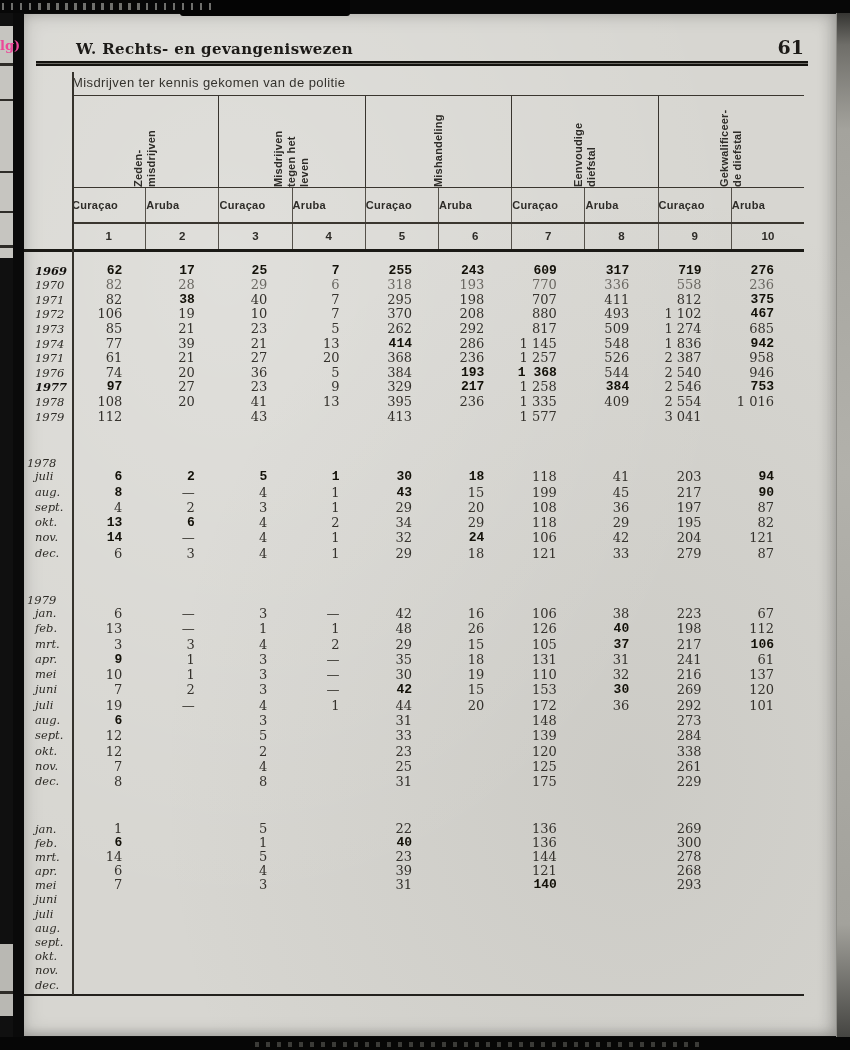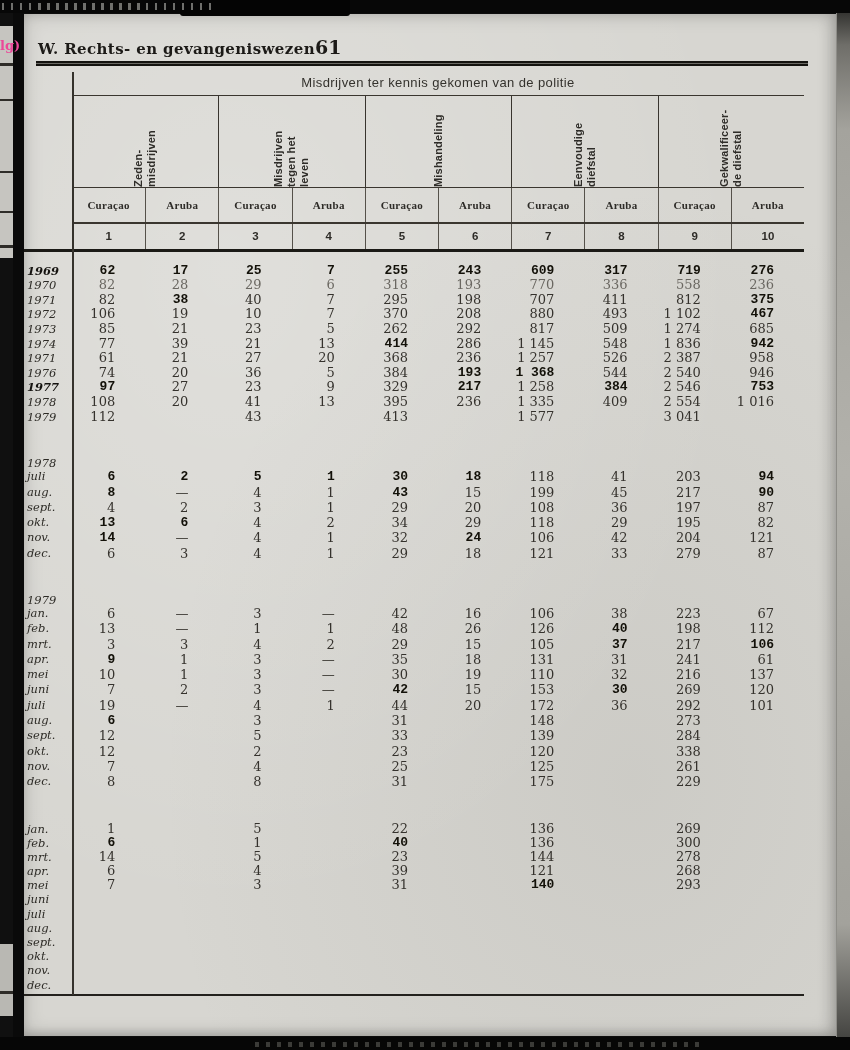--- a/index.html
+++ b/index.html
@@ -32,57 +32,57 @@
 
   
   .paper{position:absolute;left:24px;top:14px;width:812px;height:1022px;z-index:3;
     background:
       radial-gradient(ellipse at 25% 25%, rgba(255,255,255,.22), transparent 60%),
       radial-gradient(ellipse at 75% 75%, rgba(110,108,100,.10), transparent 55%),
       #d7d6d1;
     box-shadow:inset 0 0 20px rgba(0,0,0,.16), inset -7px 0 12px rgba(0,0,0,.10), inset 0 -4px 8px rgba(0,0,0,.10);
     color:#2b2925;}
 
-  .page-header{height:44px;display:flex;align-items:flex-end;
-    padding:0 32px 3px 14px;}
+  .page-header{height:44px;display:flex;align-items:flex-end;justify-content:space-between;
+    padding:0 32px 3px 14px;margin-left:38px;}
   .section-title{font:bold 15px "DejaVu Serif",serif;letter-spacing:.4px;color:#1c1a17;}
   .page-number{font:bold 19px "DejaVu Serif",serif;color:#1c1a17;}
   .double-rule{height:4.5px;margin:0 28px 0 12px;
     background:linear-gradient(#14130f 0 38%, #6b6a64 38% 55%, #14130f 55% 100%);}
 
   
   .table-area{position:relative;margin-left:0;width:780px;margin-top:2px;}
   .vrule{position:absolute;left:48px;top:4px;bottom:1px;width:1.5px;background:#35322c;}
 
-  .trow{margin-left:48px;height:27px;line-height:30px;text-align:center;
+  .trow{margin-left:48px;height:27px;line-height:30px;text-align:left;
     font-family:"Liberation Sans",sans-serif;font-size:13px;letter-spacing:.4px;color:#34322d;}
   .hline{height:1.4px;background:#3a362f;margin-left:48px;}
 
   .group-row{display:grid;grid-template-columns:repeat(10,1fr);margin-left:48px;height:91px;}
   .gcell{grid-column:span 2;position:relative;display:flex;justify-content:center;overflow:hidden;}
   .gsep{border-left:1.4px solid #38342e;}
   .vlabel{height:100%;writing-mode:vertical-rl;transform:rotate(180deg);white-space:pre-line;
     font-family:"Liberation Sans",sans-serif;font-size:11px;line-height:1.2;letter-spacing:.2px;
     color:#2e2c28;padding-top:6px;font-weight:bold;}
 
   .subheader-row{display:grid;grid-template-columns:repeat(10,1fr);margin-left:48px;height:34px;}
-  .scell{line-height:34px;text-align:center;font-family:Liberation Serif, serif;font-size:11px;
+  .scell{line-height:34px;text-align:left;font-family:Liberation Sans, sans-serif;font-size:11px;
     letter-spacing:.3px;color:#2e2c28;font-weight:bold;}
   .csep{border-left:1.1px solid #55514a;}
   .number-row{display:grid;grid-template-columns:repeat(10,1fr);margin-left:48px;height:25px;}
   .ncell{line-height:25px;text-align:center;font-family:"Liberation Sans",sans-serif;font-size:11.5px;
     color:#2e2c28;font-weight:bold;}
   .thick-rule{height:3px;background:#1b1a16;}
   .bottom-rule{height:2.6px;background:#23211d;margin-top:2px;}
 
   .block{margin-top:30px;}
   .block.block1{margin-top:12px;}
   .block.block4{margin-top:32px;}
   .bheading{height:15px;line-height:15px;}
-  .drow{display:grid;grid-template-columns:48px repeat(10,1fr);}
+  .drow{display:grid;grid-template-columns:48px repeat(10,1fr);padding-left:8px;}
   .block1 .drow{height:14.6px;line-height:14.6px;}
   .block2 .drow{height:15.3px;line-height:15.3px;}
   .block3 .drow{height:15.3px;line-height:15.3px;}
   .block4 .drow{height:14.2px;line-height:14.2px;}
   .lcell,.lbl{font:italic 11.5px "DejaVu Serif",serif;color:#2c2a25;padding-left:3px;text-align:left;}
   .lcell.lb{font-weight:bold;color:#14120f;}
   .num{text-align:right;padding-right:30px;font-size:13px;color:#35322d;}
   .num.b{font-weight:bold;color:#131109;font-family:Liberation Mono, monospace;}
   .drow.faded .num{color:#6a6761;}
 </style>

